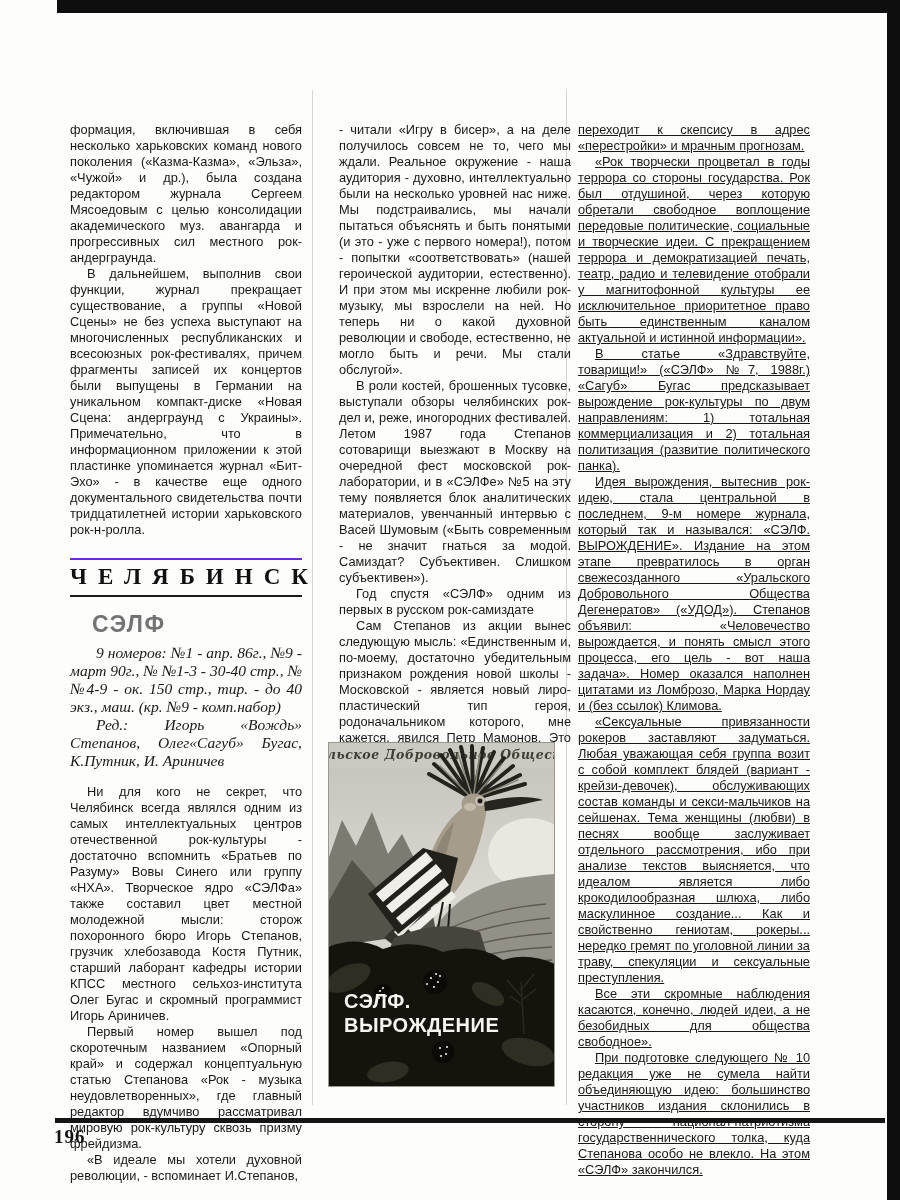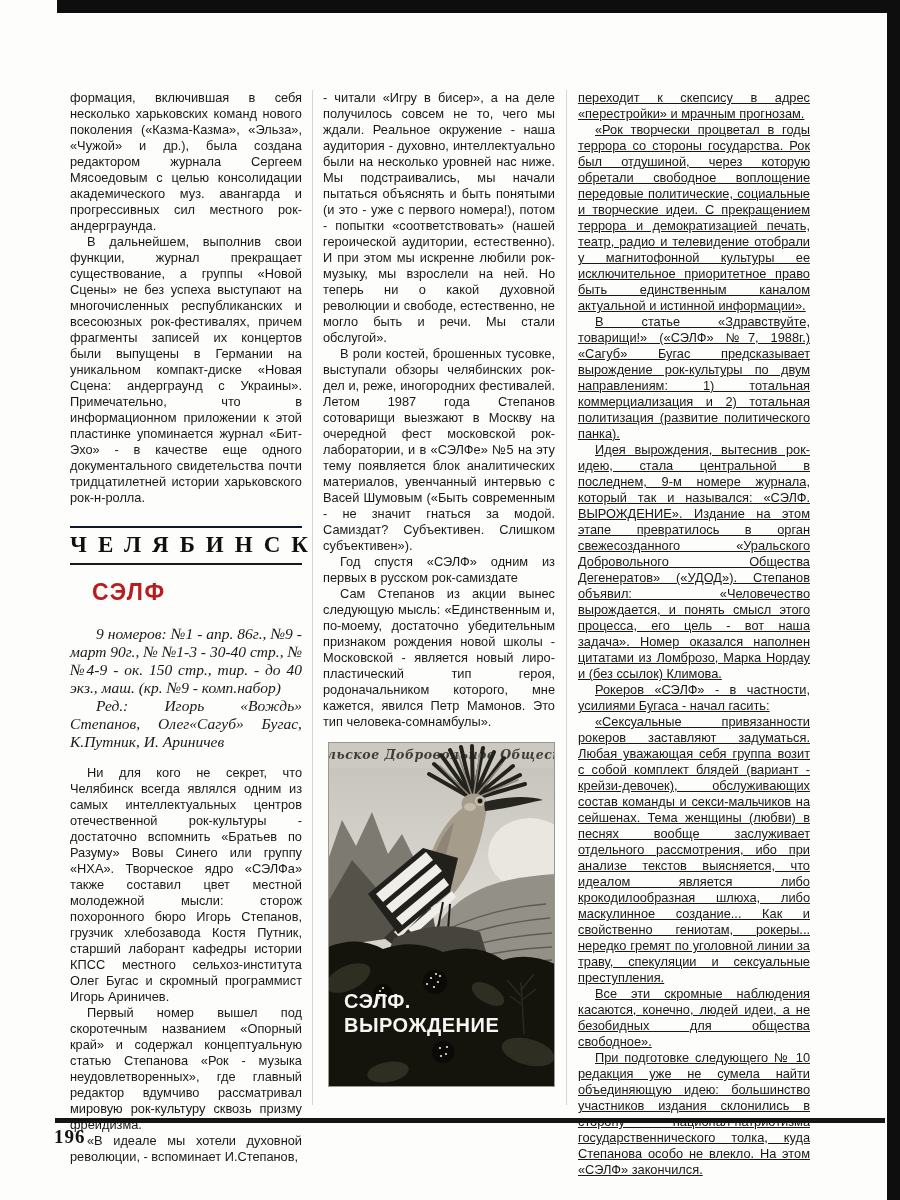--- a/index.html
+++ b/index.html
@@ -10,32 +10,32 @@
   .bar-right{position:absolute;top:0;right:0;width:13px;height:1200px;background:#0e0e0e;}
   .rule-bottom{position:absolute;left:55px;top:1118px;width:830px;height:5px;background:#151515;}
   .page-num{position:absolute;left:54px;top:1126px;font-family:"Liberation Serif",serif;
             font-weight:bold;font-size:19px;letter-spacing:1px;color:#111;}
   
   .vrule{position:absolute;top:90px;height:1015px;width:1px;background:#d8d6d0;}
   .vrule-1{left:312px;} .vrule-2{left:566px;}
   
   .col{position:absolute;top:90px;width:232px;font-size:12.8px;line-height:16px;
        text-align:justify;color:#181818;}
-  .col1{left:70px;} .col2{left:323px;} .col3{left:578px;text-decoration:underline;}
+  .col1{left:70px;} .col2{left:339px;} .col3{left:578px;text-decoration:underline;}
   p.body{margin:0;text-indent:17px;}
-  p.first{text-indent:0;}
+  p.first{text-indent:0;margin-top:32px;}
   p.resume{margin-top:14px;}
-  .section-rule{margin-top:20px;border-top:2px solid #0f172a;border-bottom:2px solid #1a1a1a;
+  .section-rule{margin-top:20px;border-top:2px solid #6d28d9;border-bottom:2px solid #1a1a1a;
                 padding:4px 0 5px;}
   .section-rule h2{margin:0;font-family:"Liberation Serif",serif;font-weight:bold;
                    font-size:23px;line-height:26px;letter-spacing:11px;margin-right:-11px;
                    white-space:nowrap;color:#101010;}
   h3.title{margin:14px 0 0 22px;font-size:23px;line-height:26px;font-weight:bold;
-           letter-spacing:1.5px;color:#b91c1c;}
-  p.info{margin:20px 0 0;font-family:"Liberation Serif",serif;font-style:italic;
+           letter-spacing:1.5px;color:#737373;}
+  p.info{margin:7px 0 0;font-family:"Liberation Serif",serif;font-style:italic;
          font-size:15.5px;line-height:18px;text-indent:26px;}
   p.info + p.info{margin-top:0;}
   
   .cover{position:absolute;left:328px;top:742px;width:227px;height:345px;}
   .cover svg{display:block;}
   .cover-deco{font-family:"DejaVu Serif",serif;font-style:italic;font-weight:bold;
               font-size:12.5px;letter-spacing:0.5px;fill:#3f3e33;}
   .cover-cap{font-family:"Liberation Sans",sans-serif;font-weight:bold;font-size:20px;
              letter-spacing:0.5px;fill:#f6f5f1;}
 </style>
@@ -68,21 +68,20 @@
     <p class="body">В роли костей, брошенных тусовке, выступали обзоры челябинских рок-дел и, реже, иногородних фестивалей. Летом 1987 года Степанов сотоварищи выезжают в Москву на очередной фест московской рок-лаборатории, и в «СЭЛФе» №5 на эту тему появляется блок аналитических материалов, увенчанный интервью с Васей Шумовым («Быть современным - не значит гнаться за модой. Самиздат? Субъективен. Слишком субъективен»).</p>
     <p class="body">Год спустя «СЭЛФ» одним из первых в русском рок-самиздате</p>
     <p class="body">Сам Степанов из акции вынес следующую мысль: «Единственным и, по-моему, достаточно убедительным признаком рождения новой школы - Московской - является новый лиро-пластический тип героя, родоначальником которого, мне кажется, явился Петр Мамонов. Это тип человека-сомнамбулы».</p>
   </section>
 
   <section class="col col3">
     <p class="body first">переходит к скепсису в адрес «перестройки» и мрачным прогнозам.</p>
     <p class="body">«Рок творчески процветал в годы террора со стороны государства. Рок был отдушиной, через которую обретали свободное воплощение передовые политические, социальные и творческие идеи. С прекращением террора и демократизацией печать, театр, радио и телевидение отобрали у магнитофонной культуры ее исключительное приоритетное право быть единственным каналом актуальной и истинной информации».</p>
     <p class="body">В статье «Здравствуйте, товарищи!» («СЭЛФ» №7, 1988г.) «Сагуб» Бугас предсказывает вырождение рок-культуры по двум направлениям: 1) тотальная коммерциализация и 2) тотальная политизация (развитие политического панка).</p>
     <p class="body">Идея вырождения, вытеснив рок-идею, стала центральной в последнем, 9-м номере журнала, который так и назывался: «СЭЛФ. ВЫРОЖДЕНИЕ». Издание на этом этапе превратилось в орган свежесозданного «Уральского Добровольного Общества Дегенератов» («УДОД»). Степанов объявил: «Человечество вырождается, и понять смысл этого процесса, его цель - вот наша задача». Номер оказался наполнен цитатами из Ломброзо, Марка Нордау и (без ссылок) Климова.</p>
-    <p class="body">Рокеров «СЭЛФ» - в частности, усилиями Бугаса - начал гасить:</p>
     <p class="body">«Сексуальные привязанности рокеров заставляют задуматься. Любая уважающая себя группа возит с собой комплект блядей (вариант - крейзи-девочек), обслуживающих состав команды и секси-мальчиков на сейшенах. Тема женщины (любви) в песнях вообще заслуживает отдельного рассмотрения, ибо при анализе текстов выясняется, что идеалом является либо крокодилообразная шлюха, либо маскулинное создание... Как и свойственно гениотам, рокеры... нередко гремят по уголовной линии за траву, спекуляции и сексуальные преступления.</p>
     <p class="body">Все эти скромные наблюдения касаются, конечно, людей идеи, а не безобидных для общества свободное».</p>
     <p class="body">При подготовке следующего № 10 редакция уже не сумела найти объединяющую идею: большинство участников издания склонились в сторону национал-патриотизма государственнического толка, куда Степанова особо не влекло. На этом «СЭЛФ» закончился.</p>
   </section>
 
   <figure class="cover" style="margin:0">
     <svg viewBox="0 0 227 345" width="227" height="345">
       <defs>
         <linearGradient id="sky" x1="0" y1="0" x2="0" y2="1">
           <stop offset="0" stop-color="#c3c1ba"></stop>

